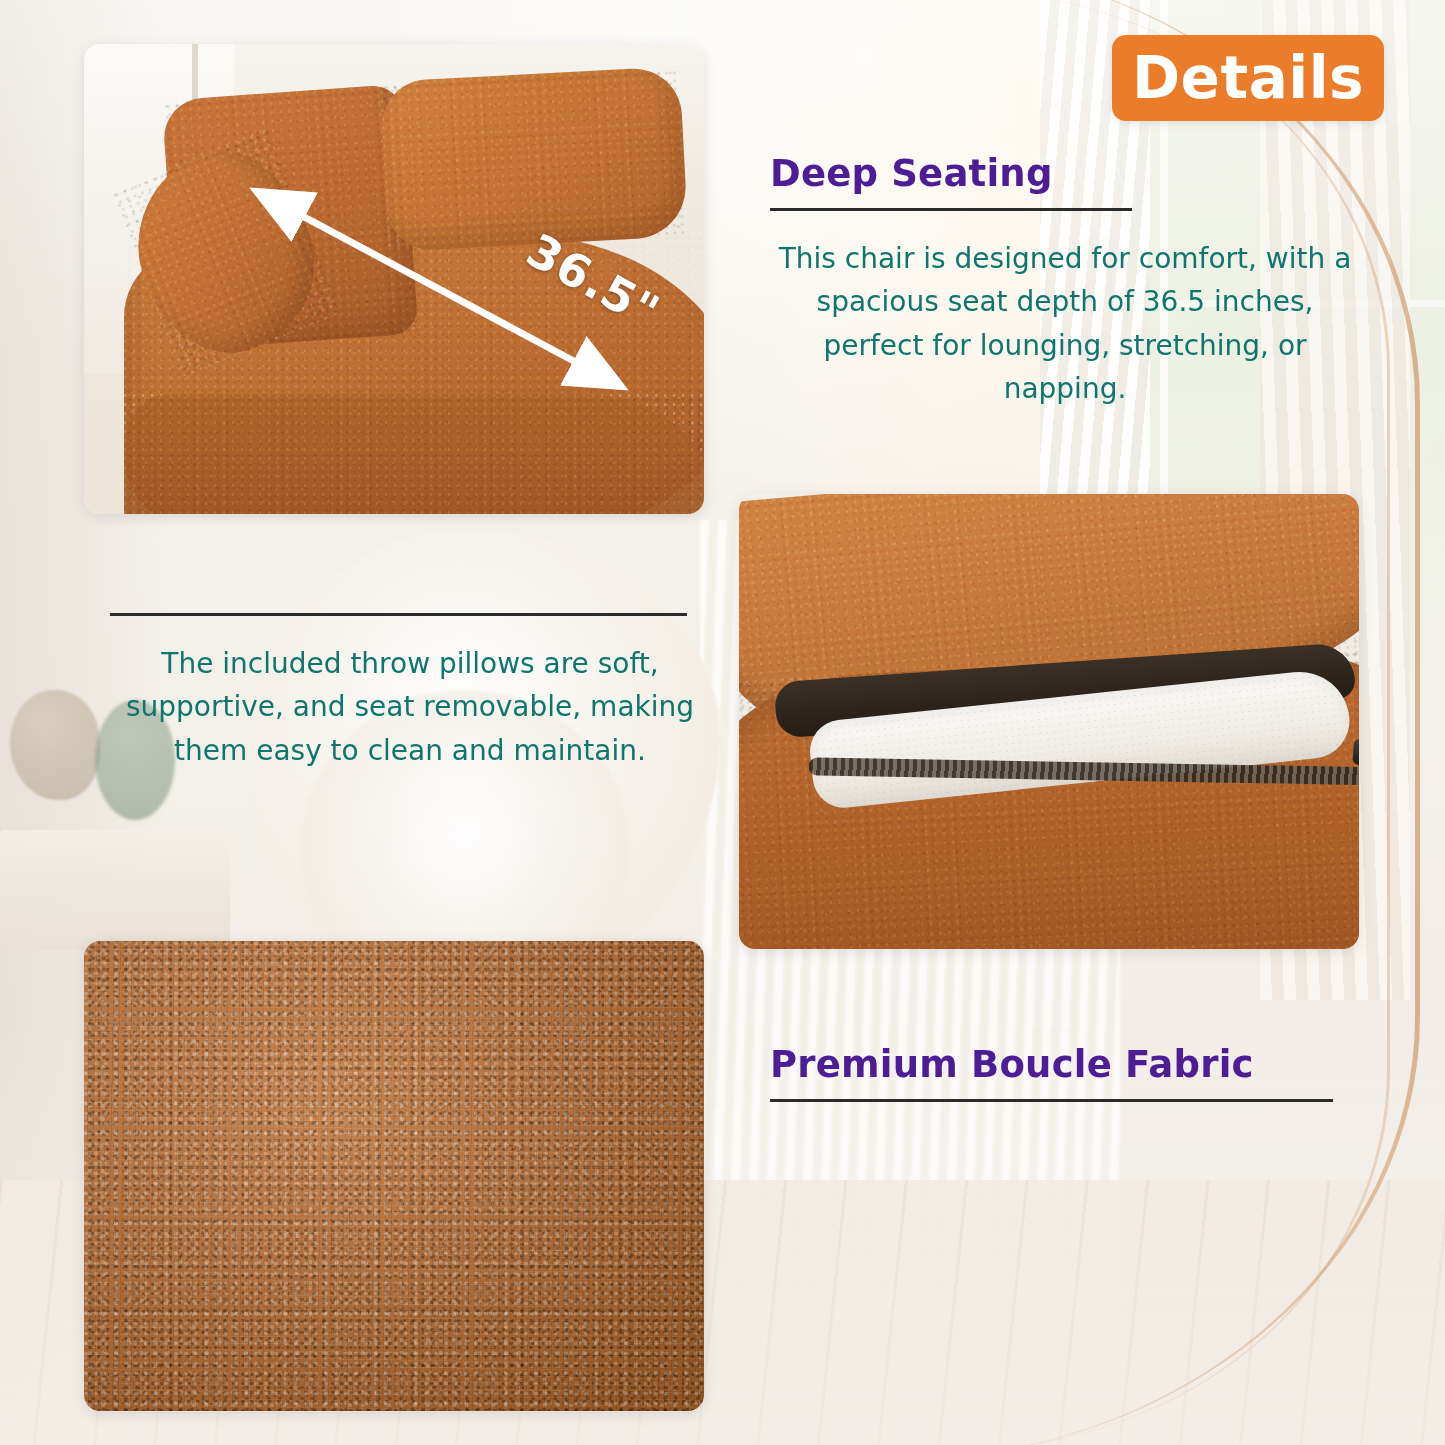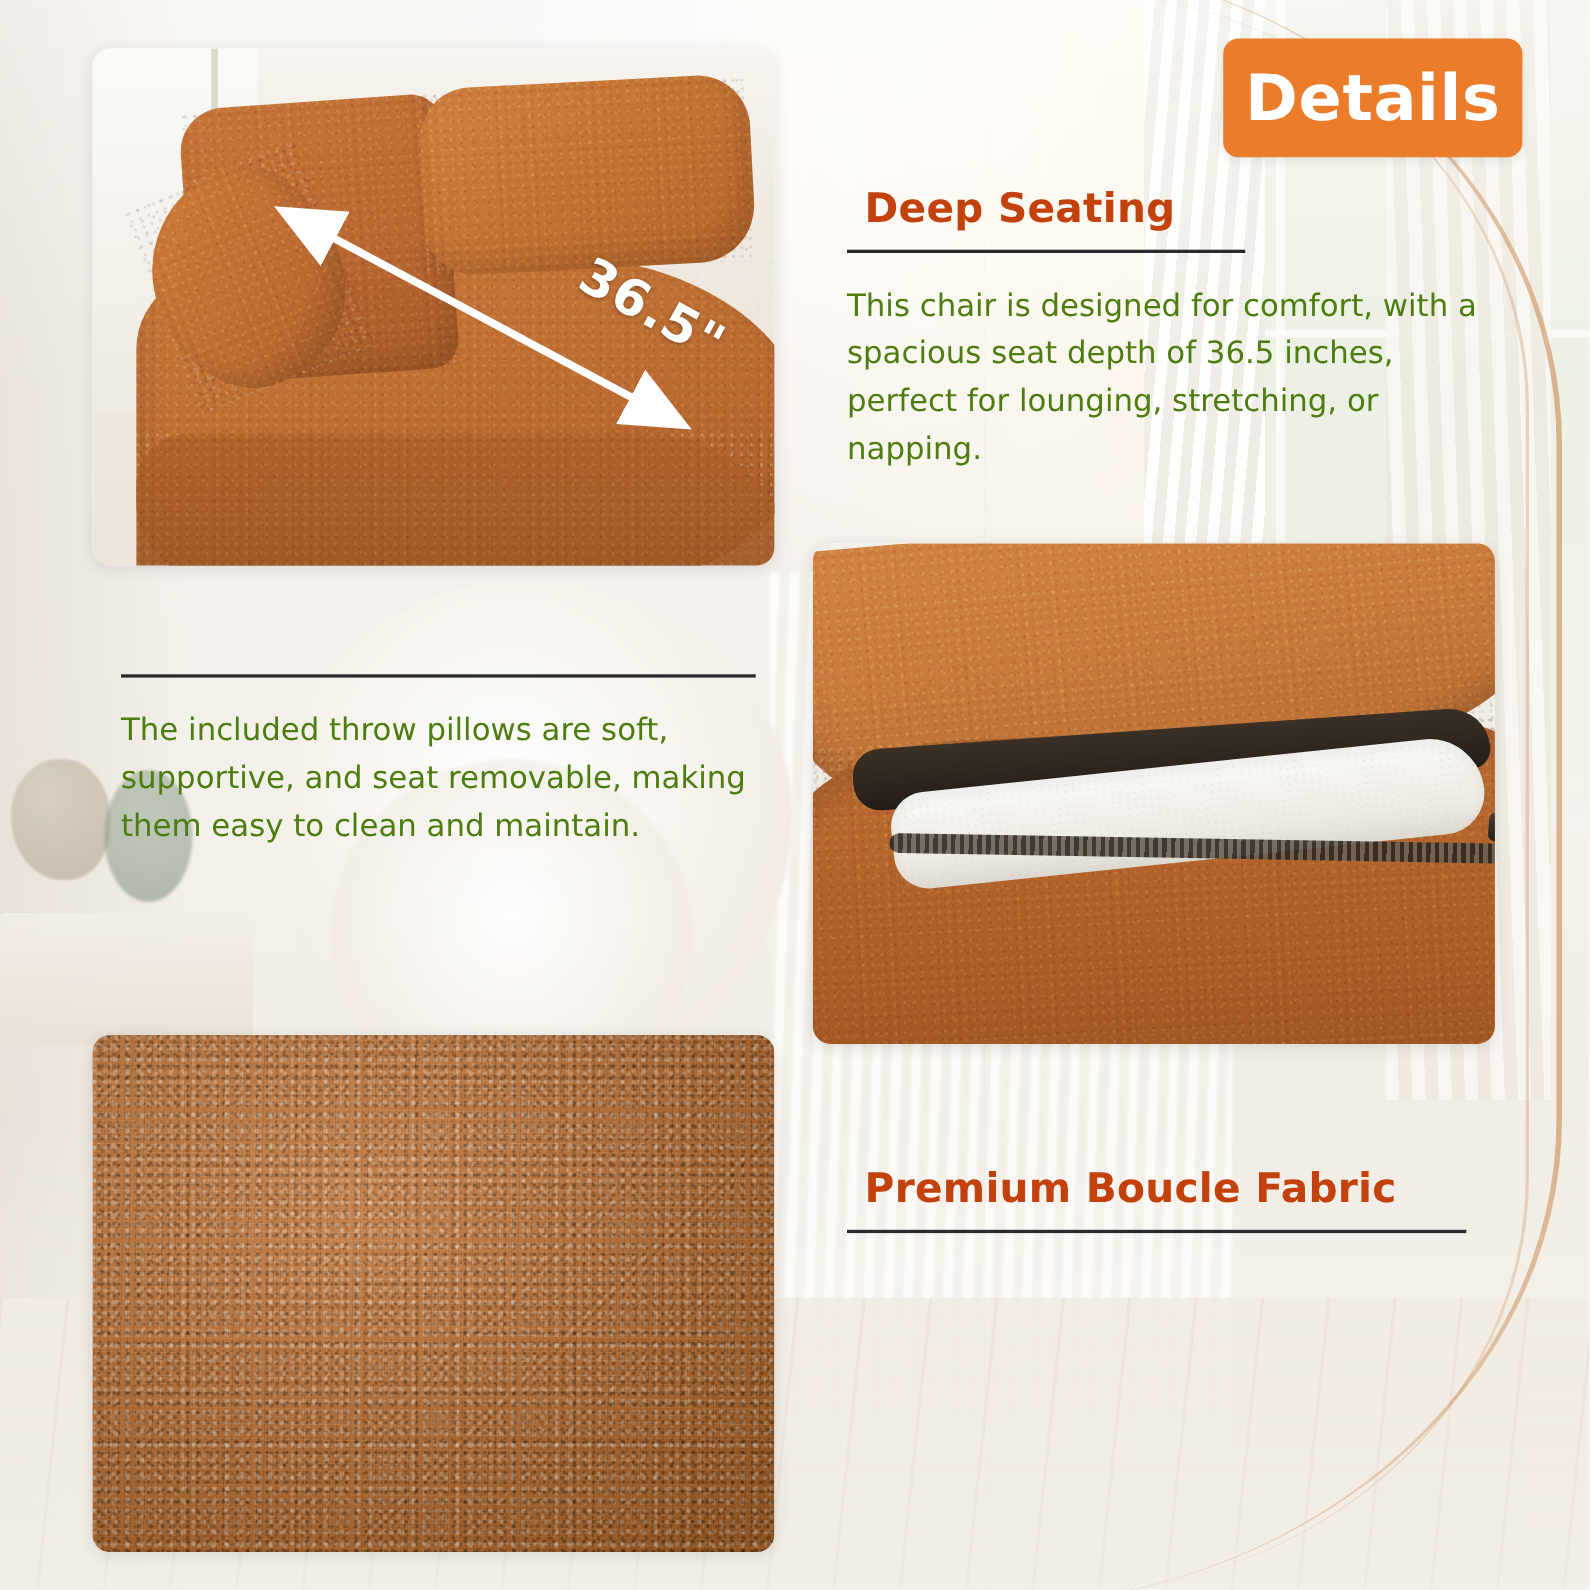--- a/index.html
+++ b/index.html
@@ -97,21 +97,21 @@
     border-radius:0 820px 820px 0/0 720px 720px 0;
   }
   .bg-vignette{
     position:absolute;inset:0;
     background:linear-gradient(180deg,rgba(255,255,255,.35),rgba(255,255,255,0) 25%,rgba(255,255,255,0) 70%,rgba(255,255,255,.45));
     pointer-events:none;
   }
 
   
   .details-badge{
-    position:absolute;left:1112px;top:35px;width:272px;height:108px;
+    position:absolute;left:1112px;top:35px;width:272px;height:86px;
     background:#EA7C2A;border-radius:14px;
     display:flex;align-items:center;justify-content:center;
     box-shadow:0 3px 9px rgba(0,0,0,.08);
   }
   .details-badge span{
     color:#fff;font-size:58px;font-weight:bold;letter-spacing:.5px;
     font-family:"DejaVu Sans", sans-serif;line-height:1;
   }
 
   
@@ -258,27 +258,28 @@
     opacity:.9;
   }
   .fab-shade{
     position:absolute;inset:0;
     background:radial-gradient(ellipse at 40% 35%, rgba(255,255,255,.12), rgba(0,0,0,.18) 90%);
   }
 
   
   .txt{position:absolute;}
   .txt h2{
-    margin:16px;font-size:37px;font-weight:bold;color:#c2410c;
+    margin:0;font-size:37px;font-weight:bold;color:#4c1d95;
     font-family:"DejaVu Sans", sans-serif;letter-spacing:.2px;white-space:nowrap;
   }
   .rule{height:3px;background:#2b2b2b;margin-top:13px;}
   .txt p{
-    margin:26px 0 0 0;font-size:28px;line-height:1.55;color:#4d7c0f;
+    margin:26px 0 0 0;font-size:28px;line-height:1.55;color:#0f766e;
     font-family:"DejaVu Sans", sans-serif;
+    text-align:center;
   }
 
   #txt-deep{left:770px;top:152px;width:590px;}
   #txt-deep .rule{width:362px;}
   #txt-pillows{left:110px;top:600px;width:600px;}
   #txt-pillows .rule{width:577px;}
   #txt-fabric{left:770px;top:1043px;width:578px;}
   #txt-fabric .rule{width:563px;}
 </style>
 </head>

